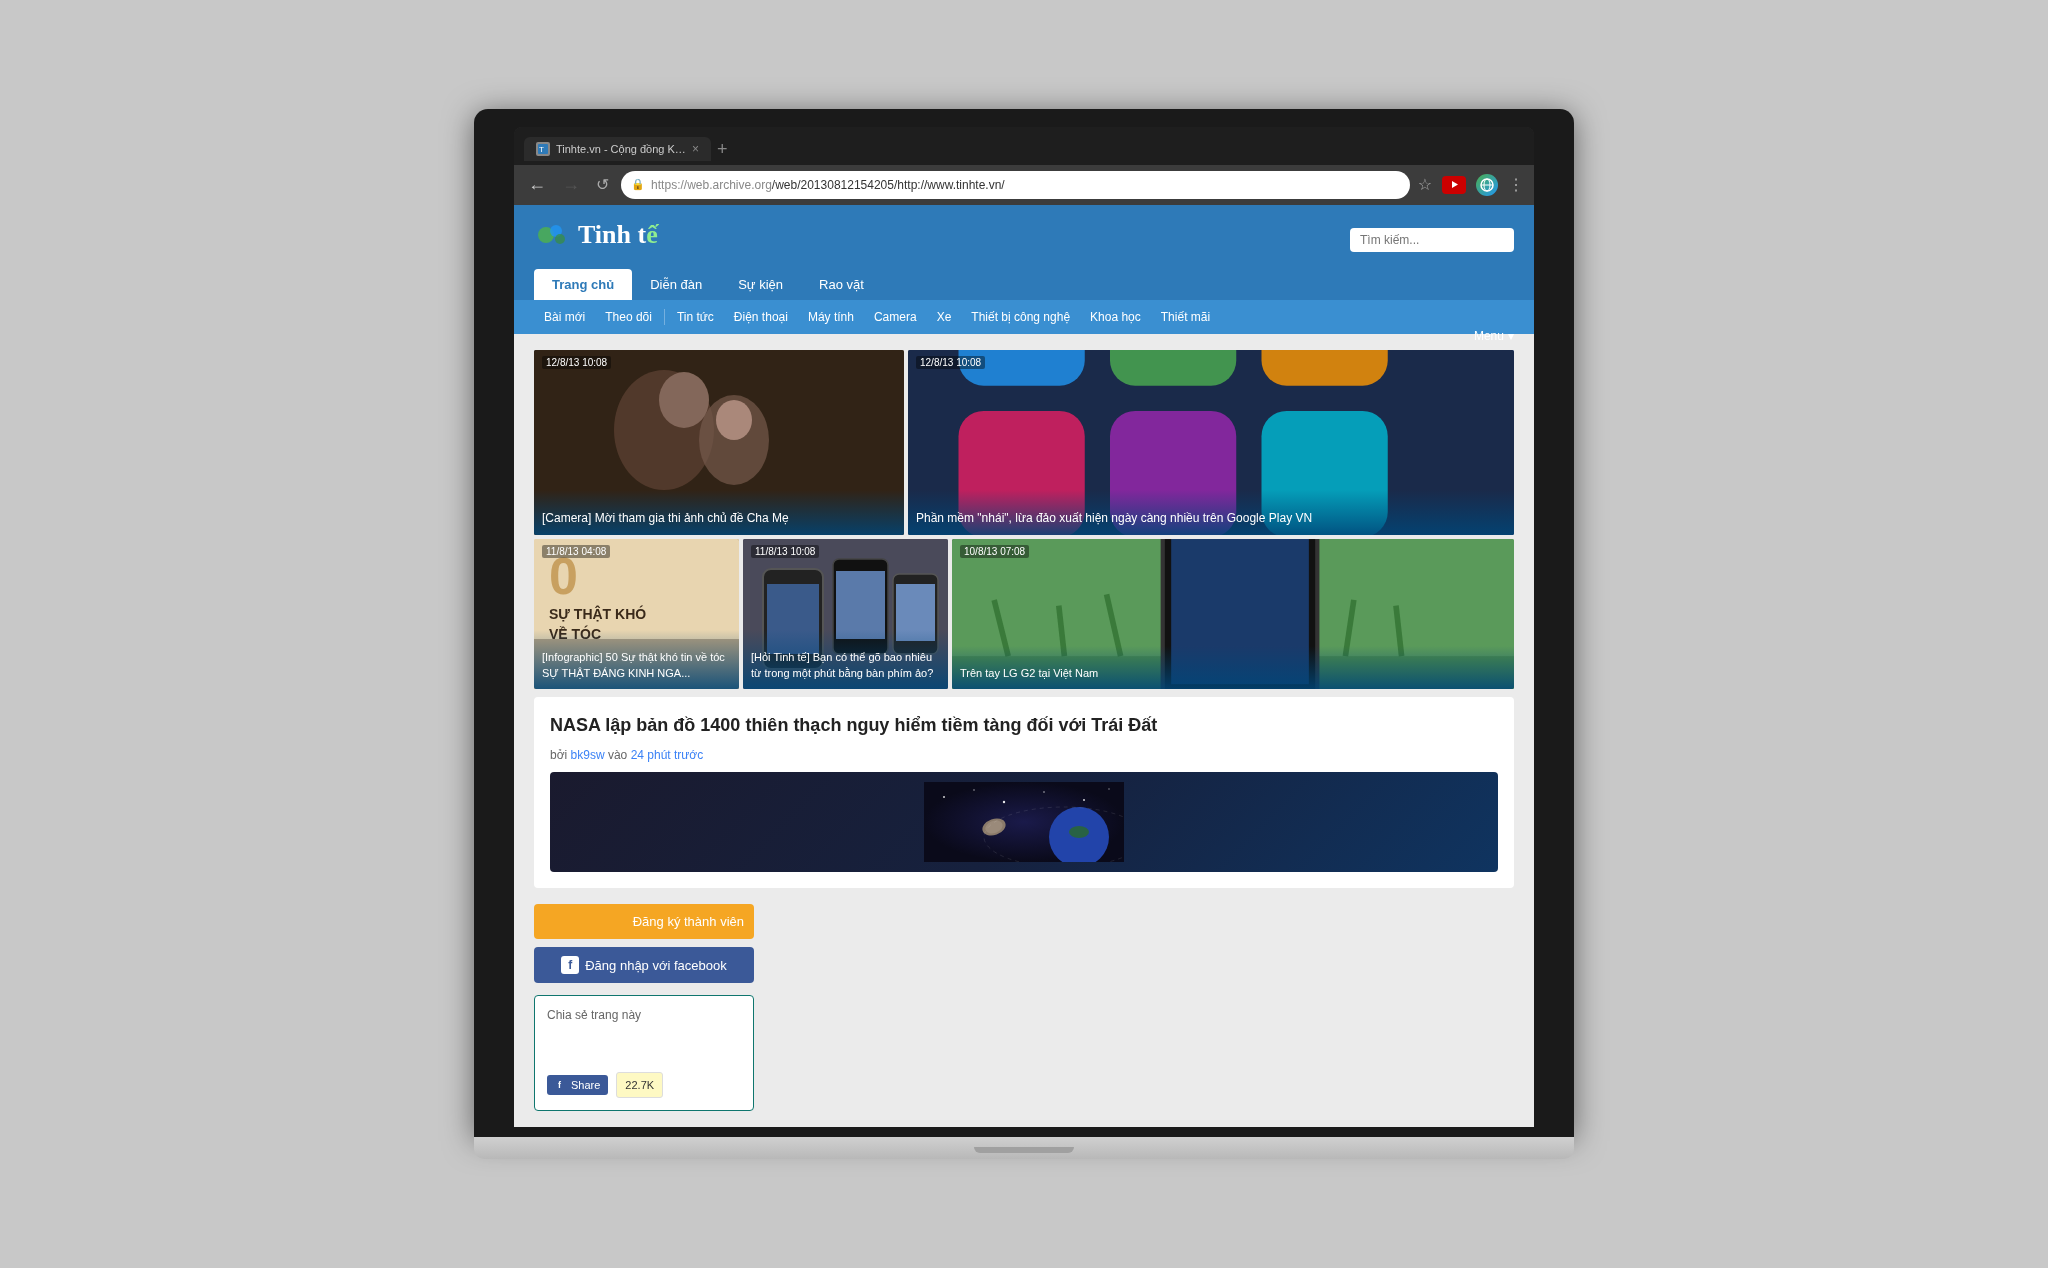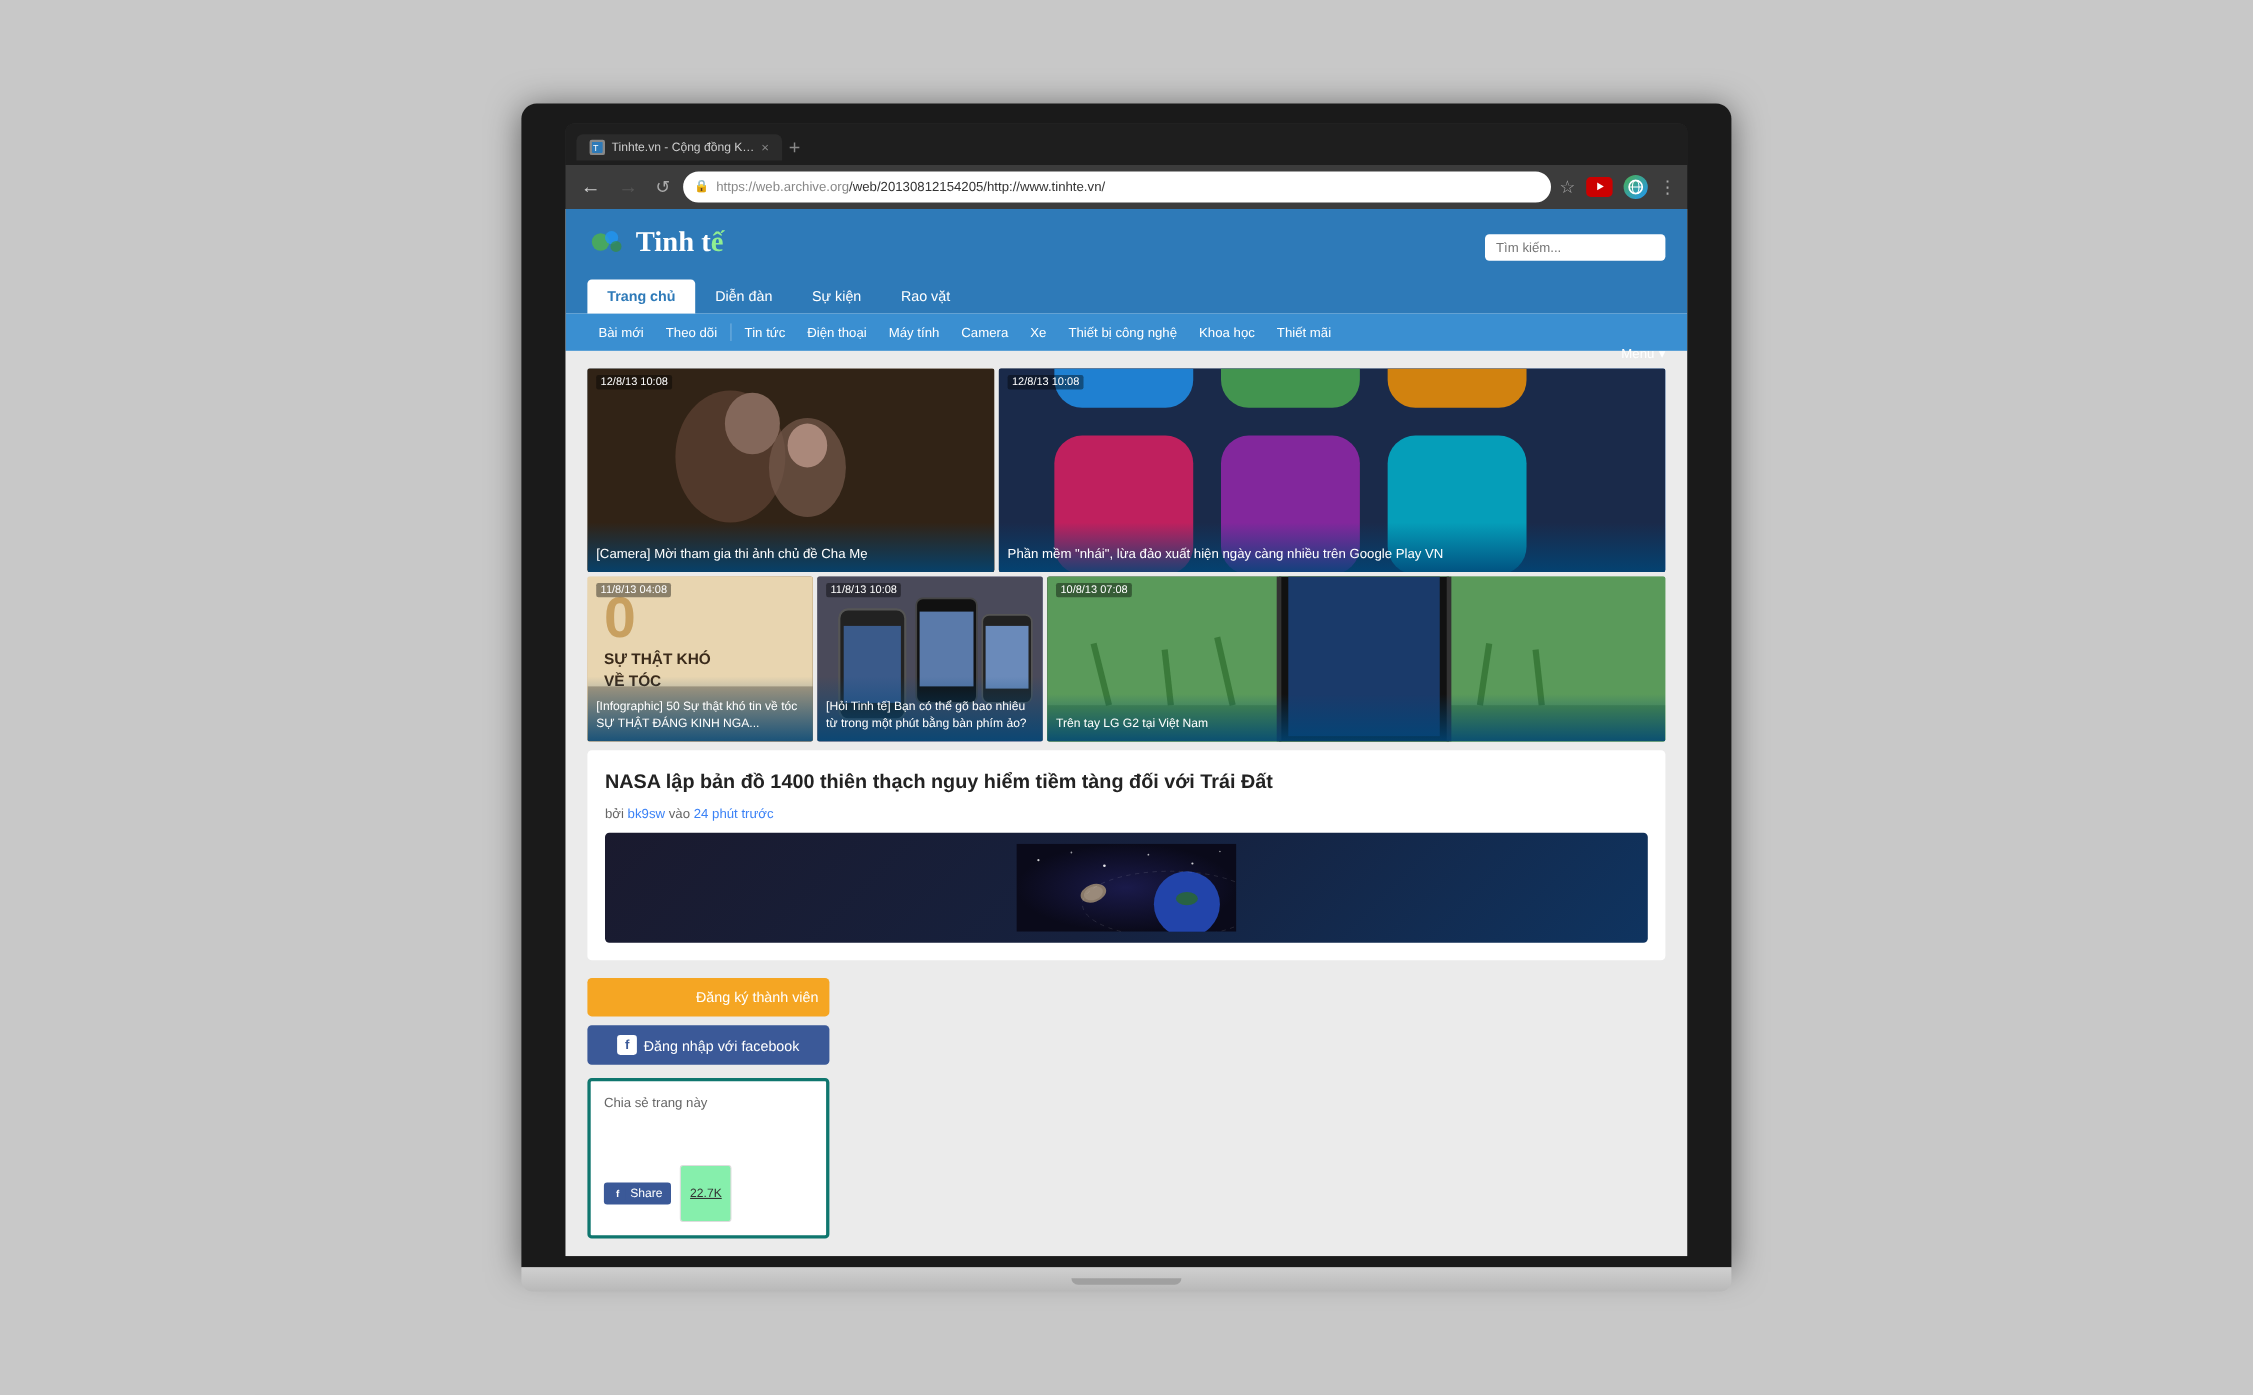--- a/index.html
+++ b/index.html
@@ -375,21 +375,21 @@
       width: 18px;
       height: 18px;
       border-radius: 3px;
       display: flex;
       align-items: center;
       justify-content: center;
       font-size: 12px;
     }
     .share-box {
       background: white;
-      border: 3px solid #0f766e;
+      border: 1px solid #0f766e;
       border-radius: 4px;
       padding: 12px;
     }
     .share-title {
       font-size: 12px;
       color: #666;
       margin-bottom: 10px;
     }
     .share-actions {
       display: flex;
@@ -402,27 +402,26 @@
       border: none;
       border-radius: 3px;
       padding: 4px 8px;
       font-size: 11px;
       cursor: pointer;
       display: flex;
       align-items: center;
       gap: 4px;
     }
     .share-count {
-      background: #86efac;
+      background: #fef9c3;
       border: 1px solid #ddd;
       border-radius: 3px;
-      padding: 19px 8px;
+      padding: 6px 8px;
       font-size: 11px;
       color: #333;
-      text-decoration: underline;
     }
 
     
     .img-mother-child {
       background: linear-gradient(135deg, #2c2c2c 0%, #5a4a3a 40%, #8a7a6a 70%, #4a3a2a 100%);
     }
     .img-apps {
       background: linear-gradient(135deg, #1a2a4a 0%, #2a4a7a 50%, #3a6aaa 100%);
     }
     .img-hair {

